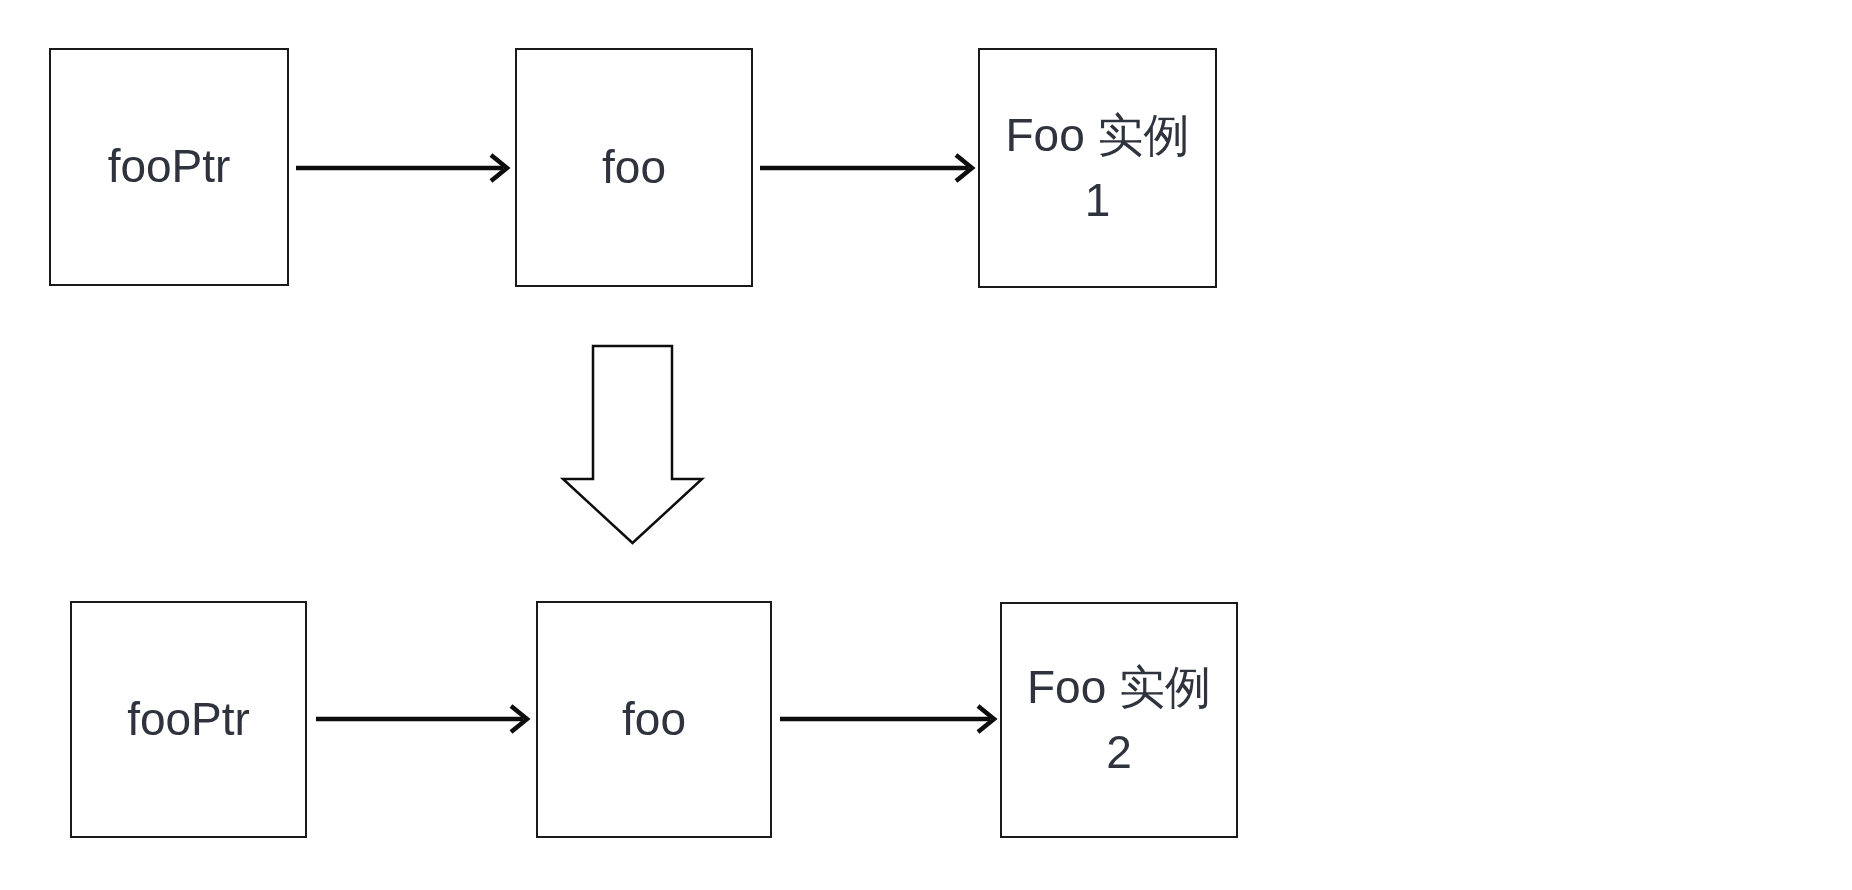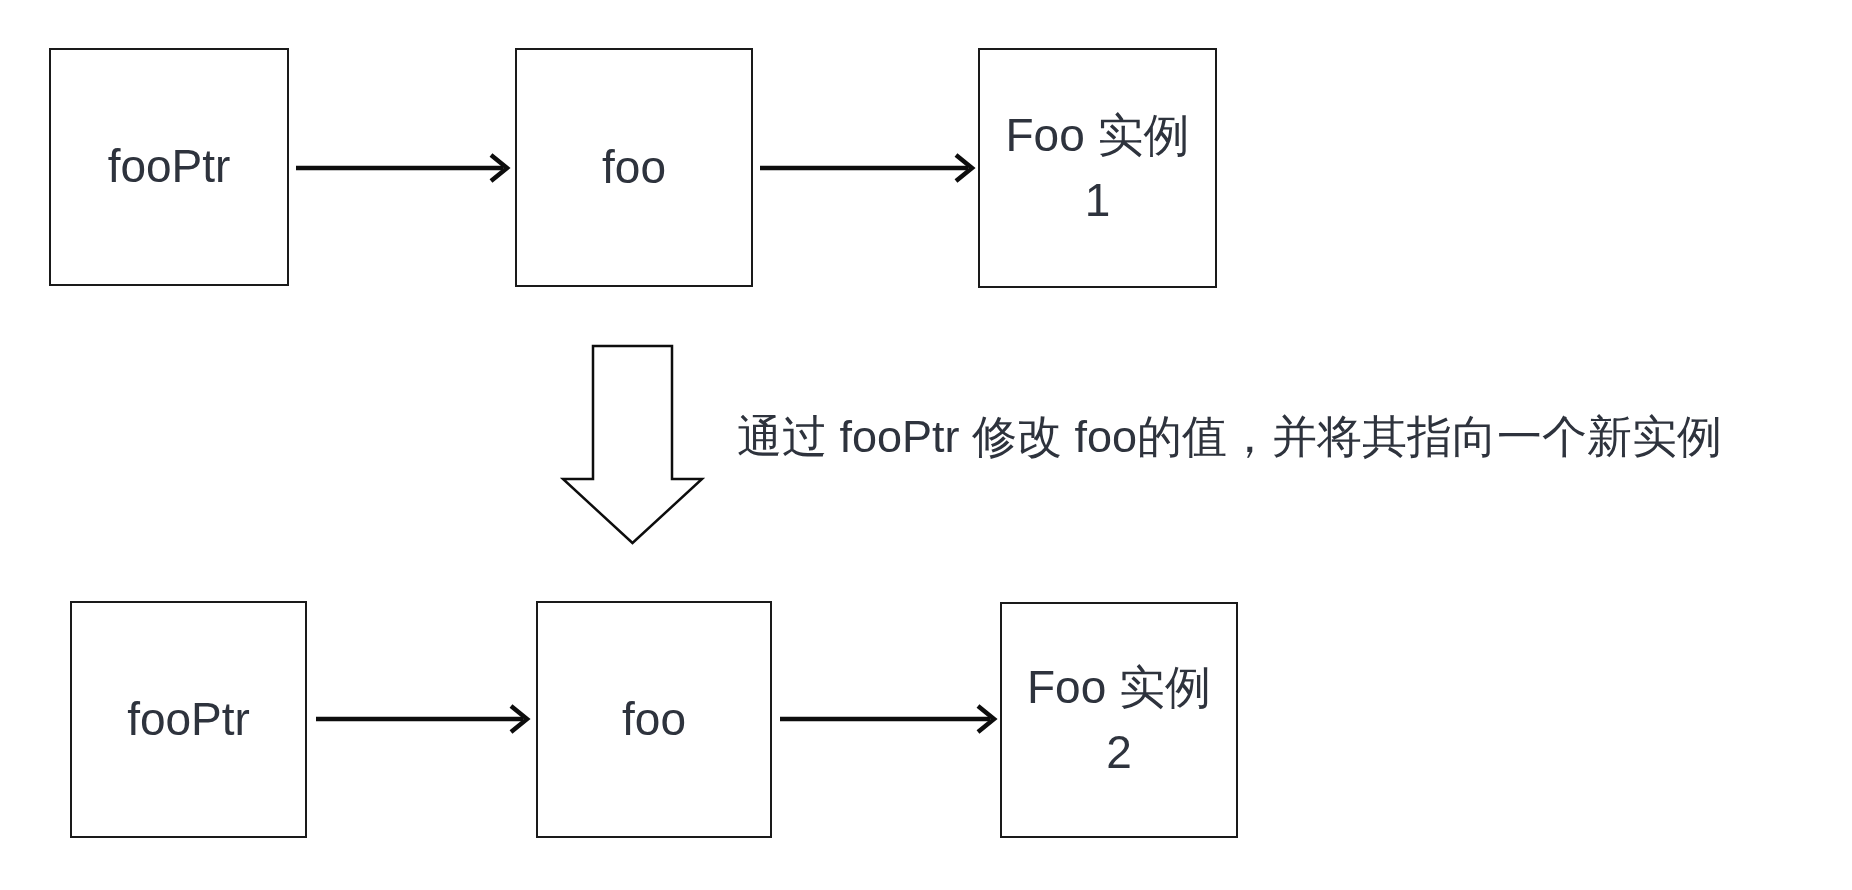--- a/index.html
+++ b/index.html
@@ -100,21 +100,20 @@
 
   <div class="box" style="left:515px; top:48px; width:238px; height:239px;">
     <span class="box-label">foo</span>
   </div>
 
   <div class="box" style="left:978px; top:48px; width:239px; height:240px;">
     <span class="box-label">Foo 实例</span>
     <span class="box-label">1</span>
   </div>
 
-  <div class="caption">通过 fooPtr 修改 foo的值，并将其指向一个新实例</div>
 
   <div class="box" style="left:70px; top:601px; width:237px; height:237px;">
     <span class="box-label">fooPtr</span>
   </div>
 
   <div class="box" style="left:536px; top:601px; width:236px; height:237px;">
     <span class="box-label">foo</span>
   </div>
 
   <div class="box" style="left:1000px; top:602px; width:238px; height:236px;">

